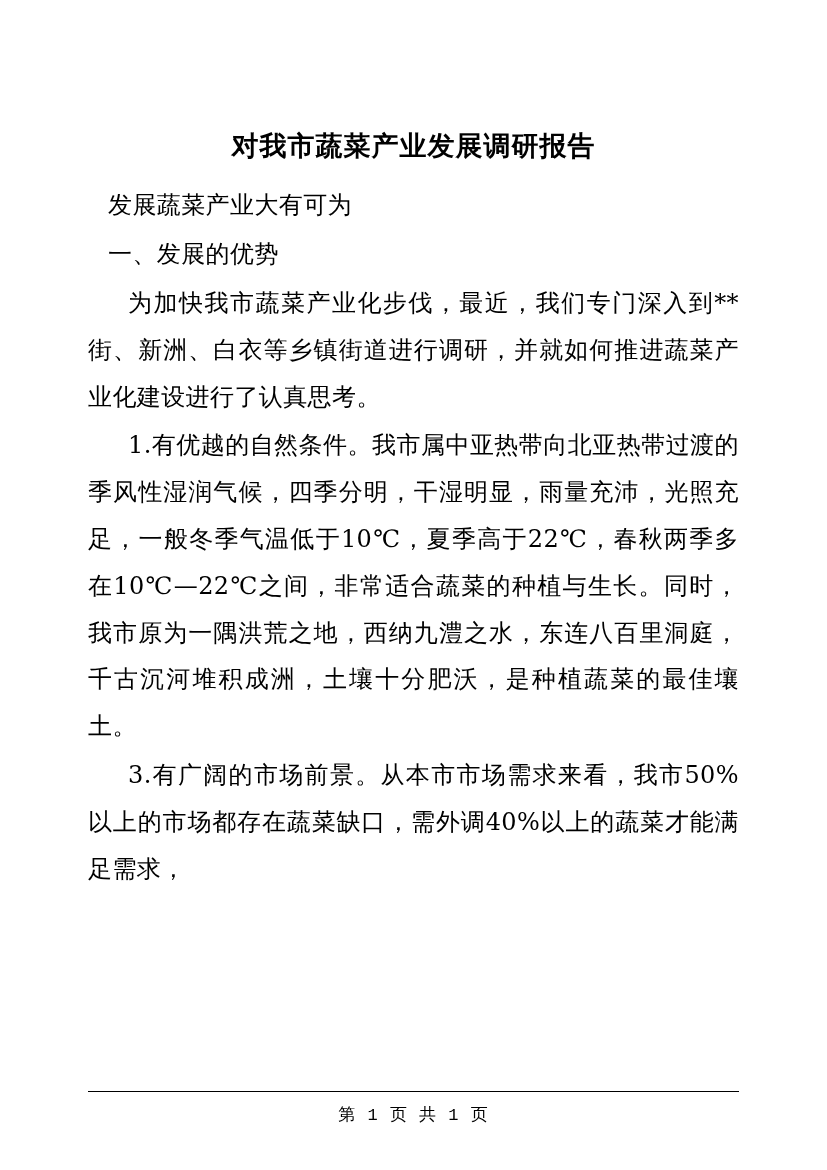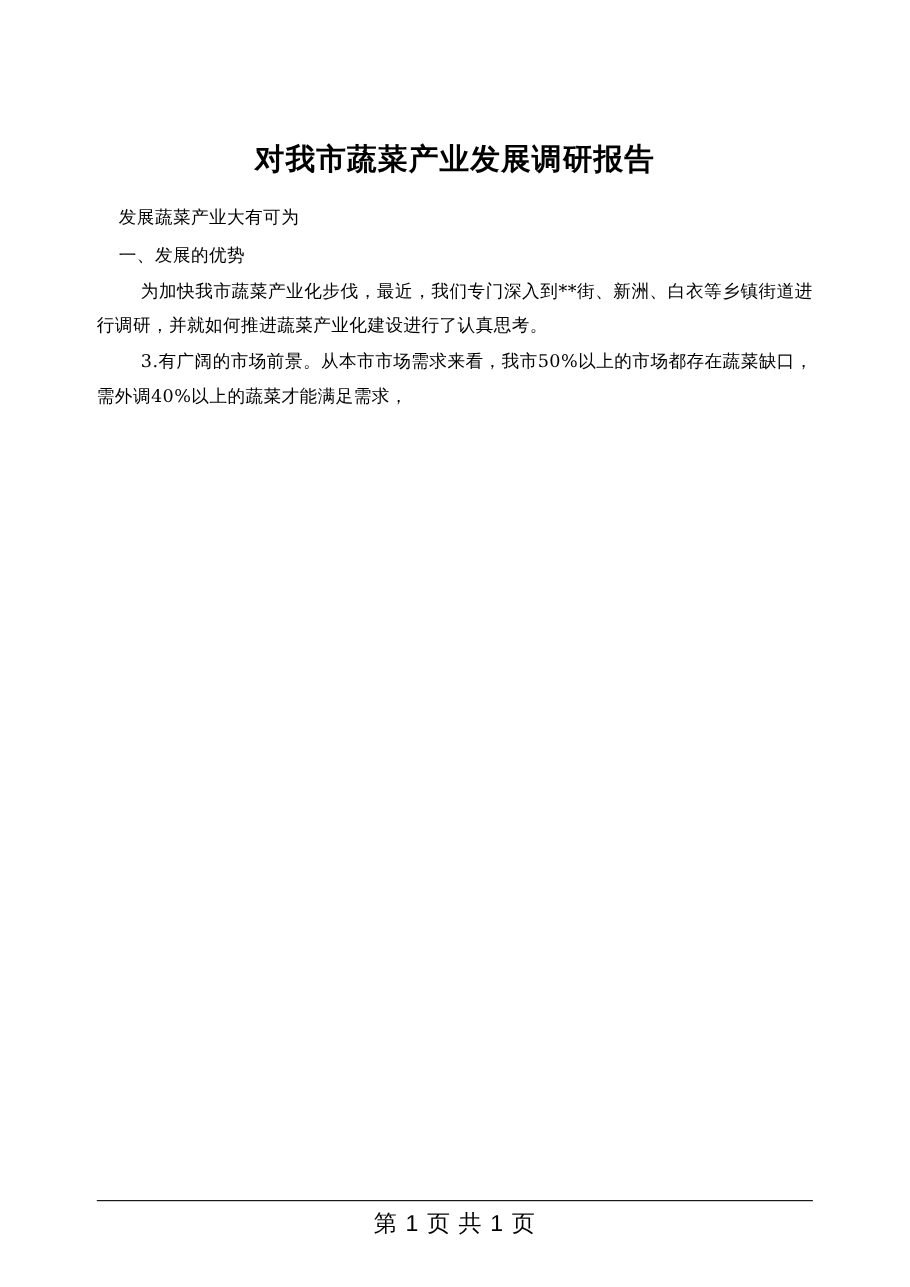--- a/index.html
+++ b/index.html
@@ -25,21 +25,21 @@
   .doc-title {
     font-size: 27px;
     font-weight: bold;
     text-align: center;
     letter-spacing: 1px;
     margin: 0 0 18px 0;
     line-height: 1.35;
     font-family: "DejaVu Sans", "Liberation Sans", sans-serif;
   }
   .para {
-    font-size: 16px;
+    font-size: 24px;
     line-height: 1.95;
     margin: 0 0 2px 0;
     text-align: justify;
     text-justify: inter-ideograph;
     letter-spacing: 0.4px;
   }
   .indent-1 {
     text-indent: 20px;
   }
   .indent-2 {
@@ -54,35 +54,36 @@
   }
   .footer-rule {
     position: absolute;
     left: 88px;
     right: 88px;
     bottom: 78px;
     border-top: 1.5px solid #000;
     height: 0;
   }
   .footer-text {
-    font-size: 21px;
+    font-size: 17px;
     letter-spacing: 1px;
-    font-family: Liberation Sans, sans-serif;
+    font-family: Liberation Mono, monospace;
   }
 </style>
 </head>
 <body>
 
 <div class="page">
 
   <h1 class="doc-title">对我市蔬菜产业发展调研报告</h1>
 
   <p class="para indent-1">发展蔬菜产业大有可为</p>
   <p class="para indent-1">一、发展的优势</p>
   <p class="para indent-2">为加快我市蔬菜产业化步伐，最近，我们专门深入到**街、新洲、白衣等乡镇街道进行调研，并就如何推进蔬菜产业化建设进行了认真思考。</p>
+  <p class="para indent-2">1.有优越的自然条件。我市属中亚热带向北亚热带过渡的季风性湿润气候，四季分明，干湿明显，雨量充沛，光照充足，一般冬季气温低于10℃，夏季高于22℃，春秋两季多在10℃—22℃之间，非常适合蔬菜的种植与生长。同时，我市原为一隅洪荒之地，西纳九澧之水，东连八百里洞庭，千古沉河堆积成洲，土壤十分肥沃，是种植蔬菜的最佳壤土。</p>
   <p class="para indent-2">3.有广阔的市场前景。从本市市场需求来看，我市50%以上的市场都存在蔬菜缺口，需外调40%以上的蔬菜才能满足需求，</p>
 
   <div class="footer-rule"></div>
   <div class="footer">
     <span class="footer-text">第 1 页 共 1 页</span>
   </div>
 
 </div>
 
 </body></html>

